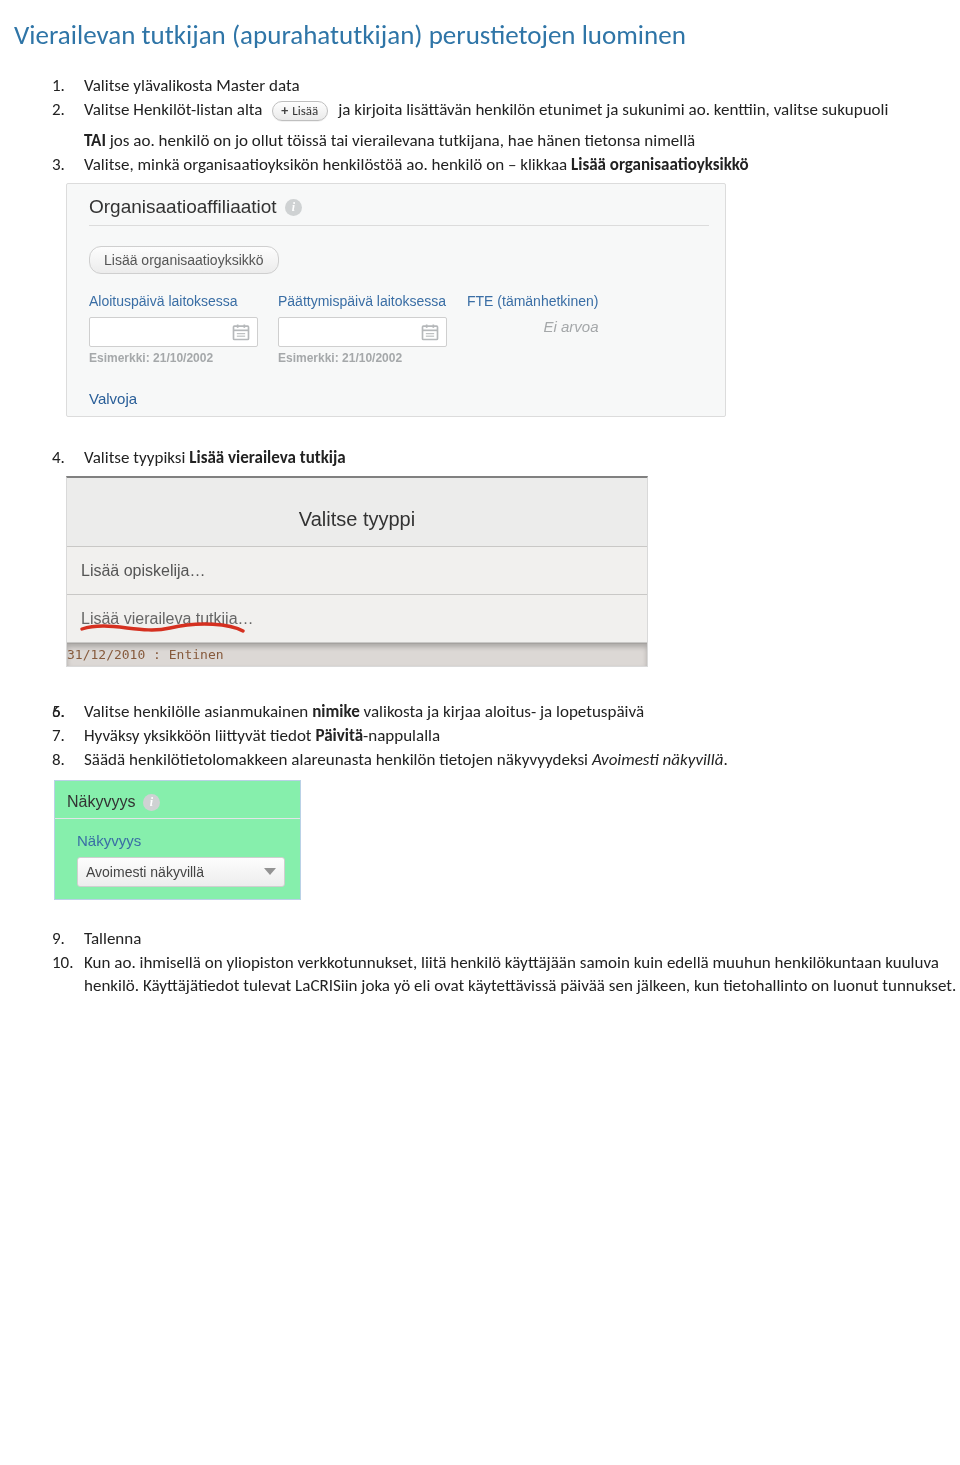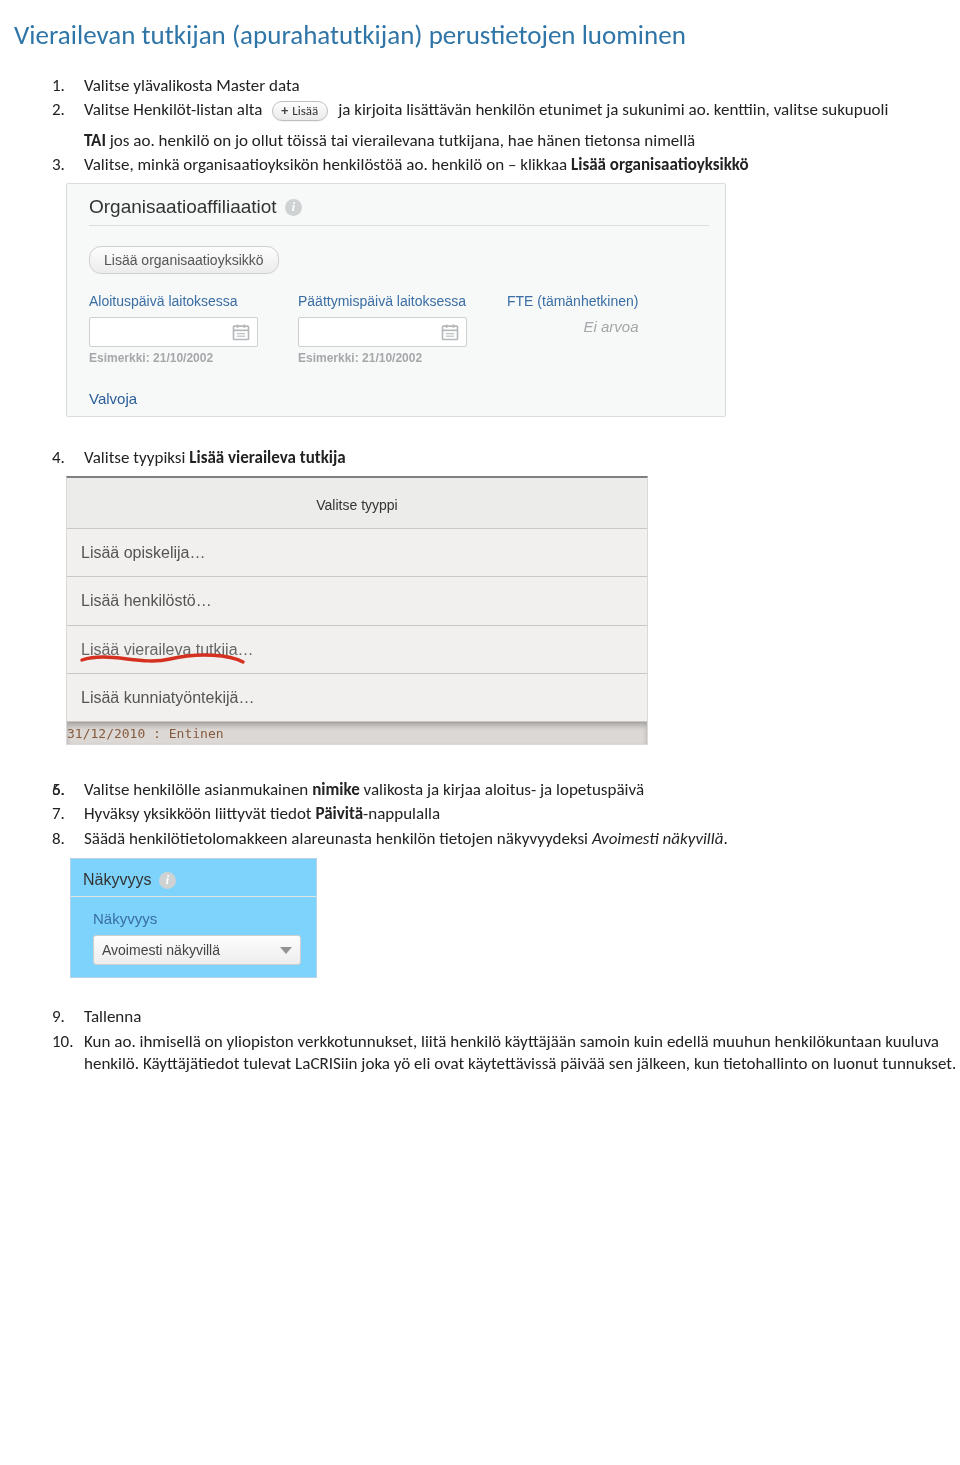--- a/index.html
+++ b/index.html
@@ -83,21 +83,21 @@
   }
   .p1-hr {border:0;border-top:1px solid #dcdcdc;margin:6px 0 12px 0;}
   .p1-sub {color:#295e98;font-size:15px;}
   .p1-sub .req{color:#d33;font-weight:700;margin-left:2px;}
   .add-org-btn {
     display:inline-block;
     border:1px solid #cfcfcf;border-radius:12px;
     background:linear-gradient(#fdfdfd,#ececec);
     color:#555;font-size:14px;padding:4px 14px;margin-top:8px;
   }
-  .p1-cols{display:flex;gap:40px;margin-top:18px;}
+  .p1-cols{display:flex;gap:20px;margin-top:18px;}
   .p1-col{flex:0 0 auto;}
   .p1-col-label{color:#3a6ea5;font-size:14px;margin-bottom:6px;}
   .date-field{
     display:flex;align-items:center;
     width:155px;height:28px;border:1px solid #cfcfcf;
     background:#fff;border-radius:2px;padding:0 6px;
     justify-content:flex-end;
   }
   .cal-icon{
     width:20px;height:20px;color:#b5b8ba;
@@ -107,43 +107,43 @@
   .valvoja{color:#295e98;font-size:15px;margin-top:22px;}
 
   
   .panel2 {
     width:580px;margin:6px 0 34px 14px;
     font-family:"Segoe UI",Arial,sans-serif;
     border:1px solid #d9d9d9;border-top:2px solid #808080;
     background:#f1f0ee;
   }
   .p2-title{
-    text-align:center;font-size:14px;color:#333;
-    padding:18px 0 14px 0;background:#ececeb;
+    text-align:center;font-size:20px;color:#333;
+    padding:28px 0 14px 0;background:#ececeb;
     border-bottom:1px solid #c9c8c6;
   }
   .p2-item{
     padding:13px 14px;border-bottom:1px solid #c9c8c6;
     font-size:16px;color:#555;
   }
   .p2-item.highlight{color:#666;position:relative;}
   .red-underline{
     position:absolute;left:13px;bottom:6px;width:165px;height:14px;
   }
   .p2-footer{
     background:#dcd8d5;color:#865a3c;font-size:13px;
     padding:2px 0;font-family:monospace;
     border-top:1px solid rgba(0,0,0,.25);
     box-shadow:inset 0 3px 5px rgba(0,0,0,.22);
   }
 
   
   .panel3{
-    width:245px;margin:8px 0 28px 18px;
-    border:1px solid #b9d1e6;background:#7dd3fc;
+    width:245px;margin:8px 0 28px 2px;
+    border:1px solid #b9d1e6;background:#86efac;
     font-family:"Segoe UI",Arial,sans-serif;
     padding-bottom:12px;
   }
   .p3-head{
     font-size:16px;color:#333;padding:10px 12px 6px 12px;
   }
   .p3-hr{border:0;border-top:1px solid #e1e5e8;margin:0 0 12px 0;}
   .p3-sub{color:#3a6ea5;font-size:15px;padding-left:22px;margin-bottom:6px;}
   .p3-select{
     margin-left:22px;width:190px;height:28px;
@@ -229,28 +229,26 @@
   <ol class="num-list" start="4">
     <li>
       <span class="num">4.</span>
       <span>Valitse tyypiksi </span><b>Lisää vieraileva tutkija</b>
     </li>
   </ol>
 
   <div class="panel2">
     <div class="p2-title">Valitse tyyppi</div>
     <div class="p2-item">Lisää opiskelija…</div>
-    <div class="p2-item">Lisää henkilöstö…</div>
     <div class="p2-item highlight">
       <span>Lisää vieraileva tutkija…</span>
       <svg class="red-underline" viewBox="0 0 165 14">
         <path d="M2 7 C 30 -2, 60 13, 90 6 S 150 2, 163 9" stroke="#d53020" stroke-width="3.4" fill="none" stroke-linecap="round"></path>
       </svg>
     </div>
-    <div class="p2-item">Lisää kunniatyöntekijä…</div>
     <div class="p2-footer">31/12/2010 : Entinen</div>
   </div>
 
   <ol class="num-list" start="5">
     <li>
       <span class="num">5.</span>
     </li>
     <li>
       <span class="num">6.</span>
       <span>Valitse henkilölle asianmukainen </span><b>nimike</b><span> valikosta ja kirjaa aloitus- ja lopetuspäivä</span>

